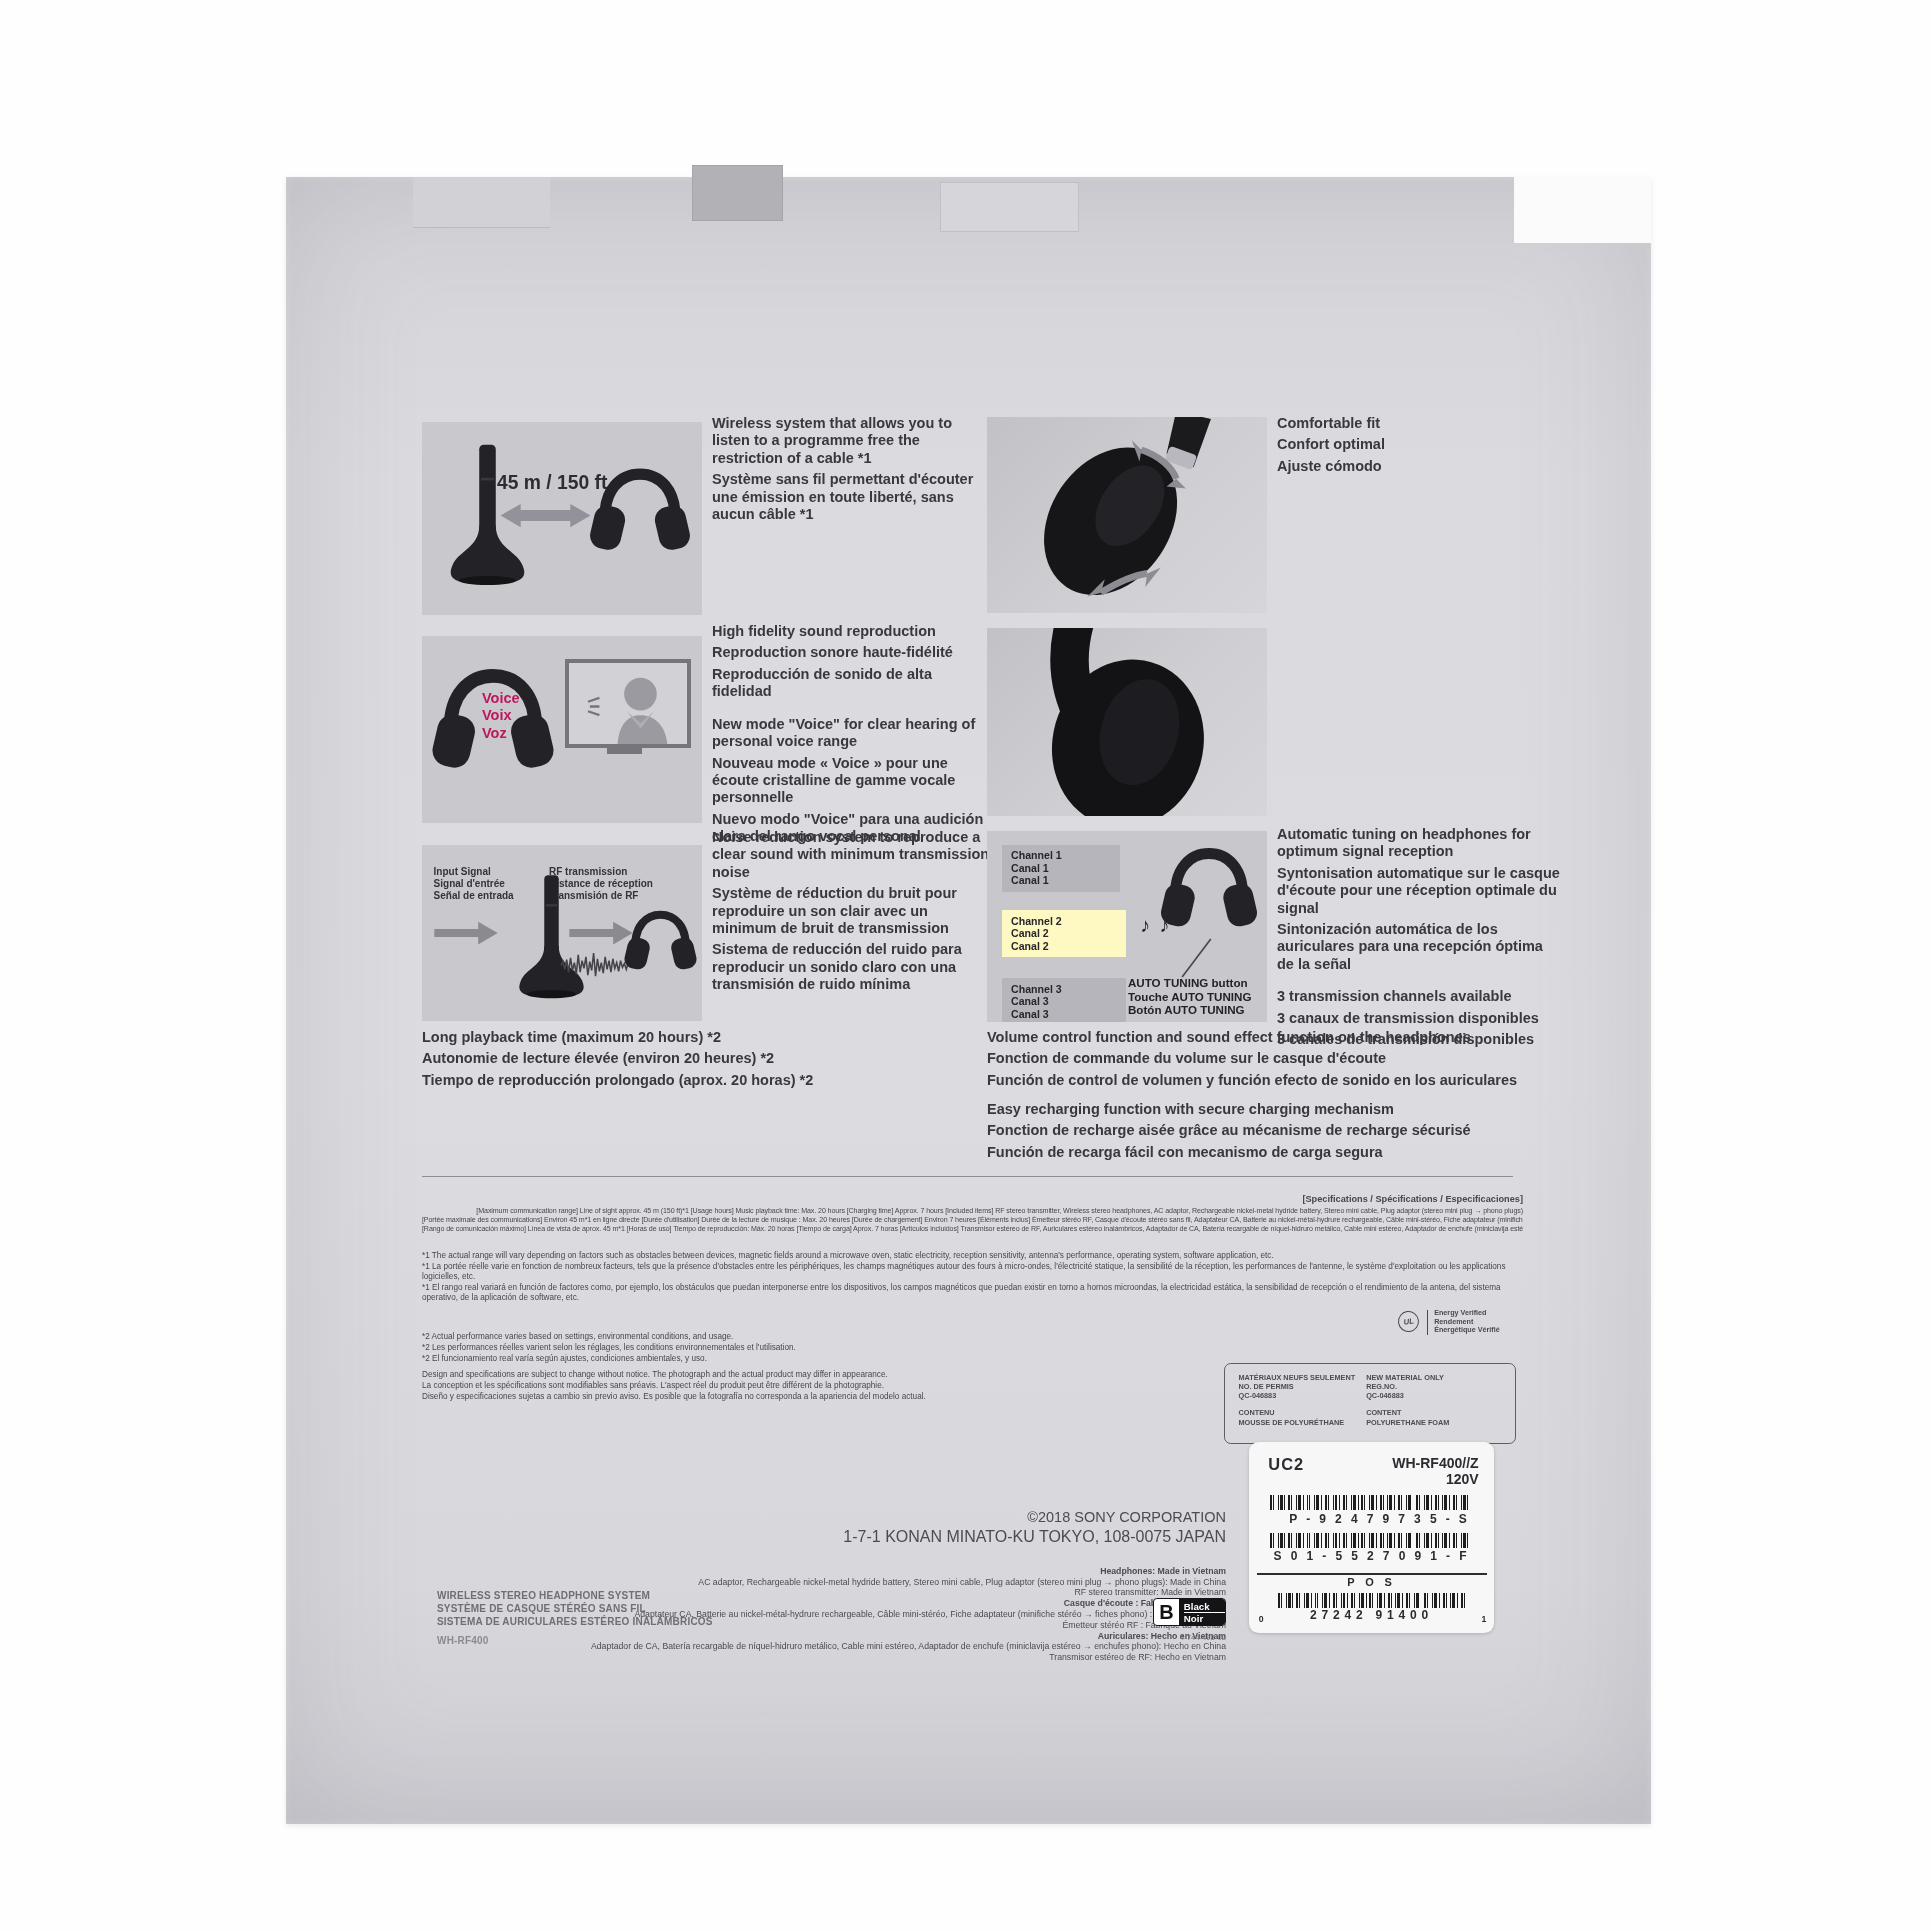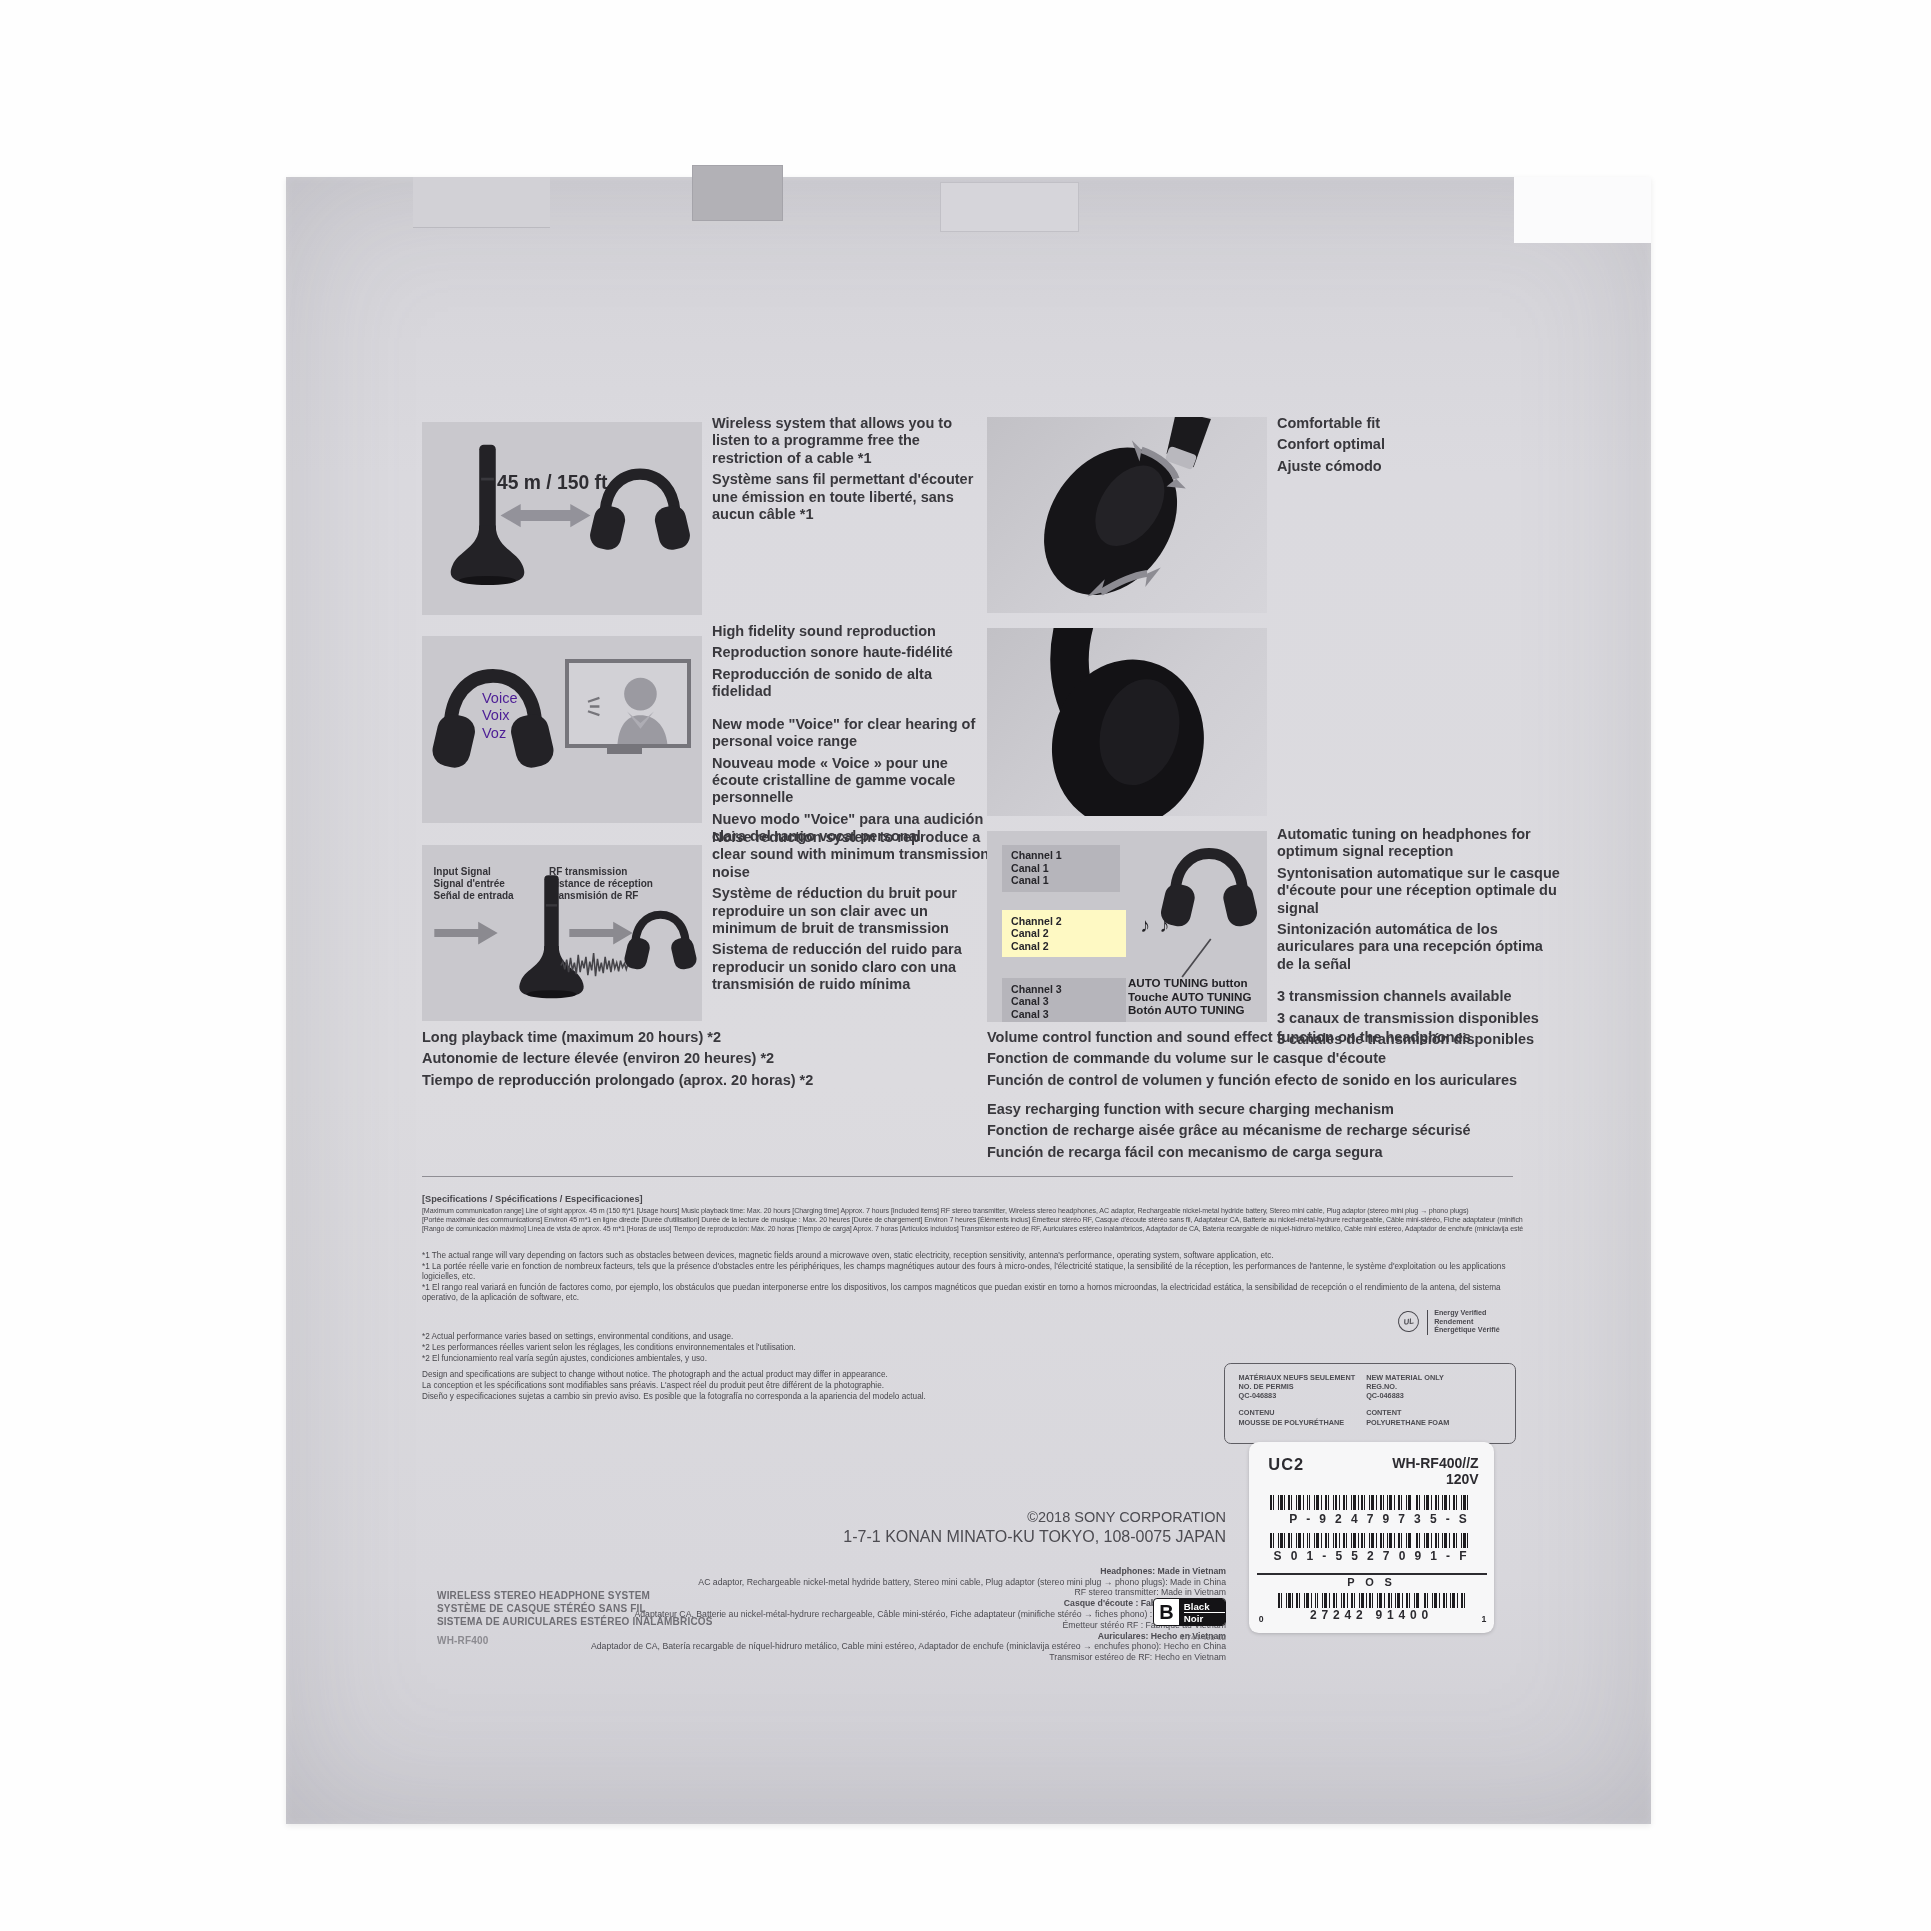--- a/index.html
+++ b/index.html
@@ -37,21 +37,21 @@
   .para{margin:0 0 3.9px 0;}
   .group{margin-bottom:15.4px;}
   .pre{white-space:pre-line;}
 
   .distance-label{position:absolute;left:75px;top:50px;font-size:19.3px;font-weight:bold;color:#2e2d32;}
   .range-arrow{position:absolute;left:77px;top:79px;}
   .tx1{position:absolute;left:19.3px;top:19.3px;}
   .hp1{position:absolute;left:166px;top:41px;}
 
   .voice-hp{position:absolute;left:7.7px;top:27px;}
-  .voice-label{position:absolute;left:60px;top:54px;font-size:14.5px;line-height:17.4px;font-weight:normal;color:#4c1d95;}
+  .voice-label{position:absolute;left:60px;top:54px;font-size:14.5px;line-height:17.4px;font-weight:bold;color:#be185d;}
   .tv{position:absolute;left:143px;top:23px;width:118px;height:81px;background:#d2d1d6;border:4.8px solid #76757b;}
   .tv-stand{position:absolute;left:185px;top:108px;width:35px;height:9.7px;background:#76757b;}
   .tv-person{position:absolute;right:5.8px;bottom:0;}
   .speech{position:absolute;left:17.4px;top:33px;}
 
   .rf-label{position:absolute;font-size:10px;line-height:12px;font-weight:bold;color:#343338;white-space:pre-line;}
   .rf-in{left:11.6px;top:21px;}
   .rf-tx-label{left:127px;top:21px;}
   .rf-arrow1{position:absolute;left:11.6px;top:75px;}
   .rf-arrow2{position:absolute;left:147px;top:75px;}
@@ -68,21 +68,21 @@
   .ch2{left:15.4px;top:79px;width:106px;background:#fef9c3;}
   .ch3{left:15.4px;top:147px;width:106px;background:#b6b5bb;}
   .notes{position:absolute;left:153px;top:83px;font-size:20px;font-weight:bold;color:#232226;letter-spacing:1.9px;}
   .hp-ch{position:absolute;left:172px;top:11.6px;}
   .at-line{position:absolute;left:189px;top:106px;}
   .at-label{position:absolute;left:141px;top:145px;font-size:11.6px;line-height:13.5px;font-weight:bold;
     color:#232226;white-space:pre-line;}
 
   .divider{position:absolute;left:136px;top:999px;width:1091px;height:1px;background:#8f8e94;}
 
-  .specs{position:absolute;left:136px;top:1017px;width:1101px;color:#48474c;}
+  .specs{position:absolute;left:136px;top:1017px;width:1101px;color:#48474c;text-align:right;}
   .specs-title{font-size:9.2px;font-weight:bold;margin-bottom:2.9px;}
   .specs-line{font-size:7.1px;line-height:9.3px;letter-spacing:-0.1px;white-space:nowrap;overflow:hidden;}
   .foot{position:absolute;left:136px;width:1101px;color:#48474c;font-size:8.2px;line-height:10px;}
   .fg1{top:1074px;}
   .fg2{top:1155px;}
   .fg3{top:1193px;}
   .foot div{margin-bottom:1px;}
 
   .energy{position:absolute;left:1112px;top:1132px;display:flex;align-items:center;color:#4a494f;}
   .ul-circle{width:19.3px;height:19.3px;border:1.5px solid #4a494f;border-radius:50%;font-size:7.7px;

